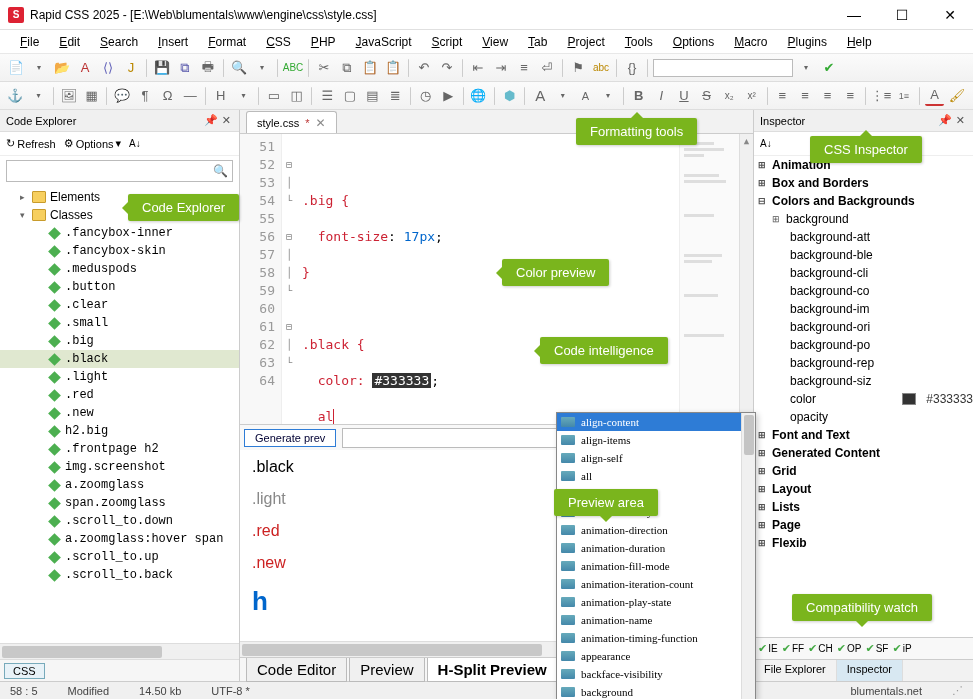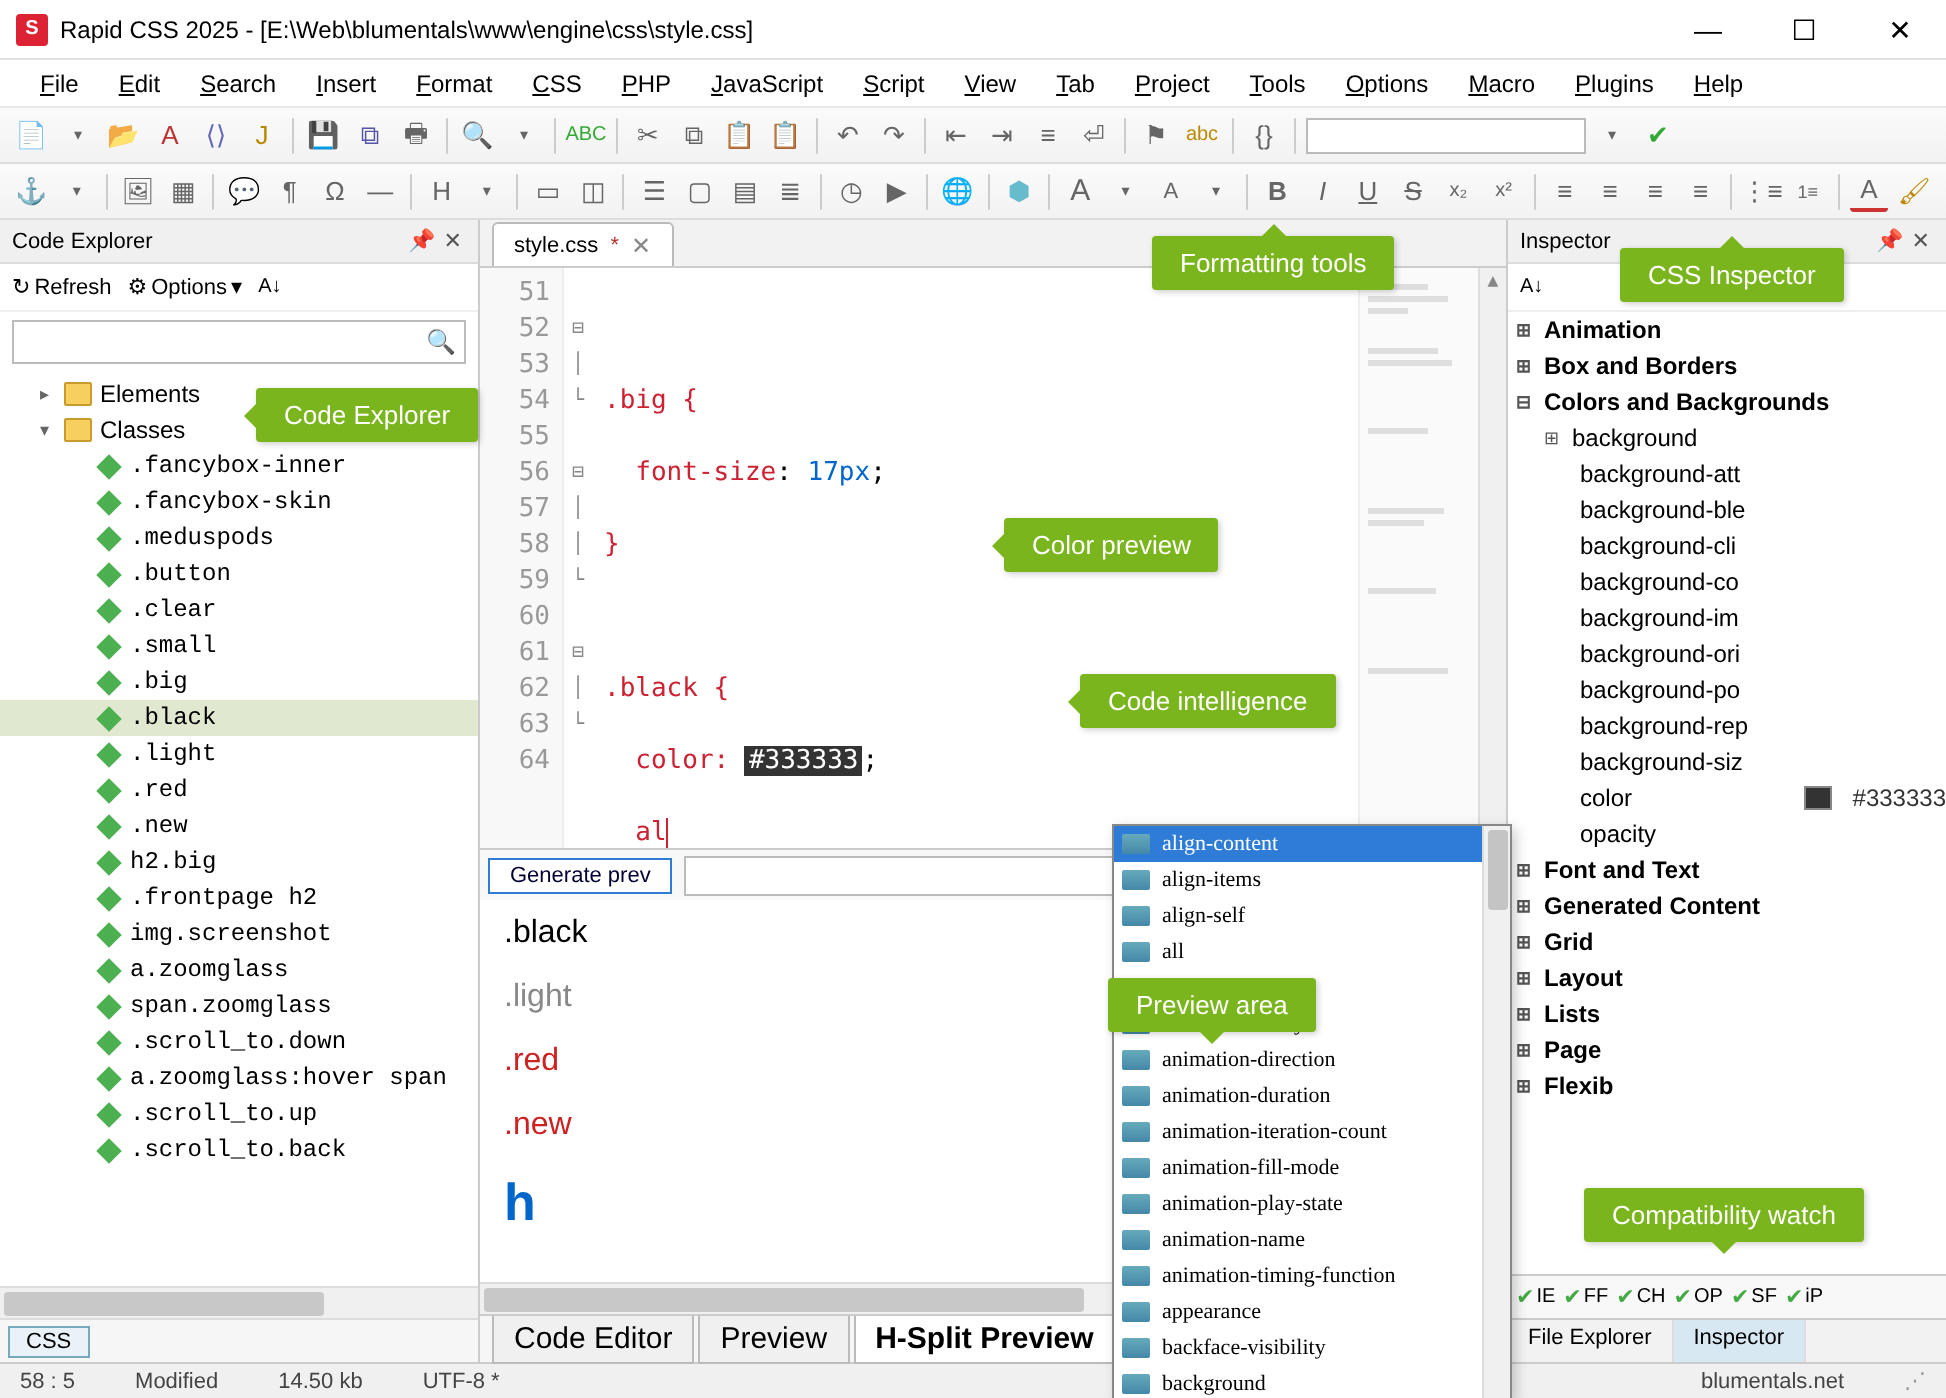--- a/index.html
+++ b/index.html
@@ -442,25 +442,25 @@
         <div class="ac-row">
           <span class="aci"></span>
           <span>animation-direction</span>
         </div>
         <div class="ac-row">
           <span class="aci"></span>
           <span>animation-duration</span>
         </div>
         <div class="ac-row">
           <span class="aci"></span>
+          <span>animation-fill-mode</span>
+        </div>
+        <div class="ac-row">
+          <span class="aci"></span>
           <span>animation-iteration-count</span>
-        </div>
-        <div class="ac-row">
-          <span class="aci"></span>
-          <span>animation-fill-mode</span>
         </div>
         <div class="ac-row">
           <span class="aci"></span>
           <span>animation-play-state</span>
         </div>
         <div class="ac-row">
           <span class="aci"></span>
           <span>animation-name</span>
         </div>
         <div class="ac-row">
@@ -623,17 +623,17 @@
   <span>Modified</span>
   <span>14.50 kb</span>
   <span>UTF-8 *</span>
   <span class="sp"></span>
   <span>blumentals.net</span>
   <span style="color:#999">⋰</span>
 </div>
 
 <div class="callout arrow-left" style="left:128px;top:194px">Code Explorer</div>
 <div class="callout arrow-up" style="left:576px;top:118px">Formatting tools</div>
-<div class="callout arrow-up" style="left:810px;top:124px">CSS Inspector</div>
+<div class="callout arrow-up" style="left:810px;top:136px">CSS Inspector</div>
 <div class="callout arrow-left" style="left:502px;top:259px">Color preview</div>
 <div class="callout arrow-left" style="left:540px;top:337px">Code intelligence</div>
 <div class="callout arrow-down" style="left:554px;top:489px">Preview area</div>
 <div class="callout arrow-down" style="left:792px;top:594px">Compatibility watch</div>
 
 </body></html>

